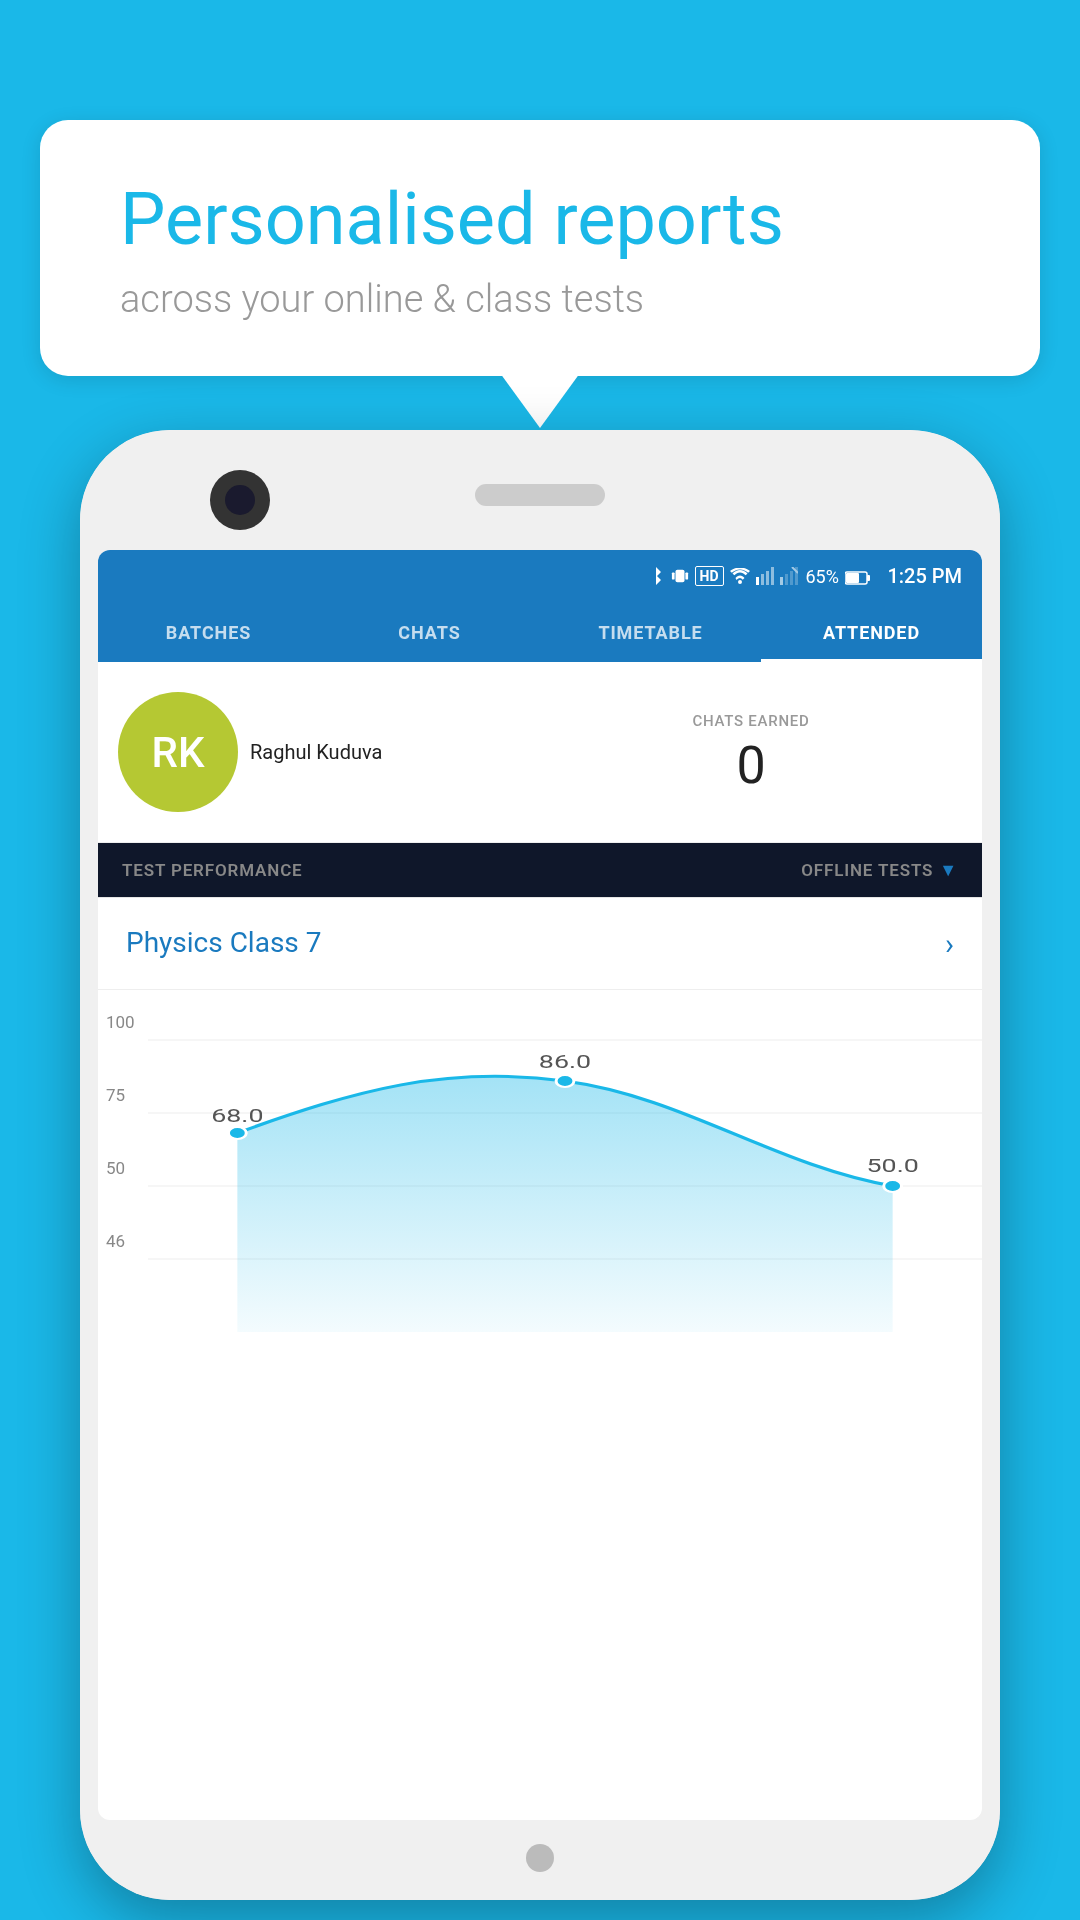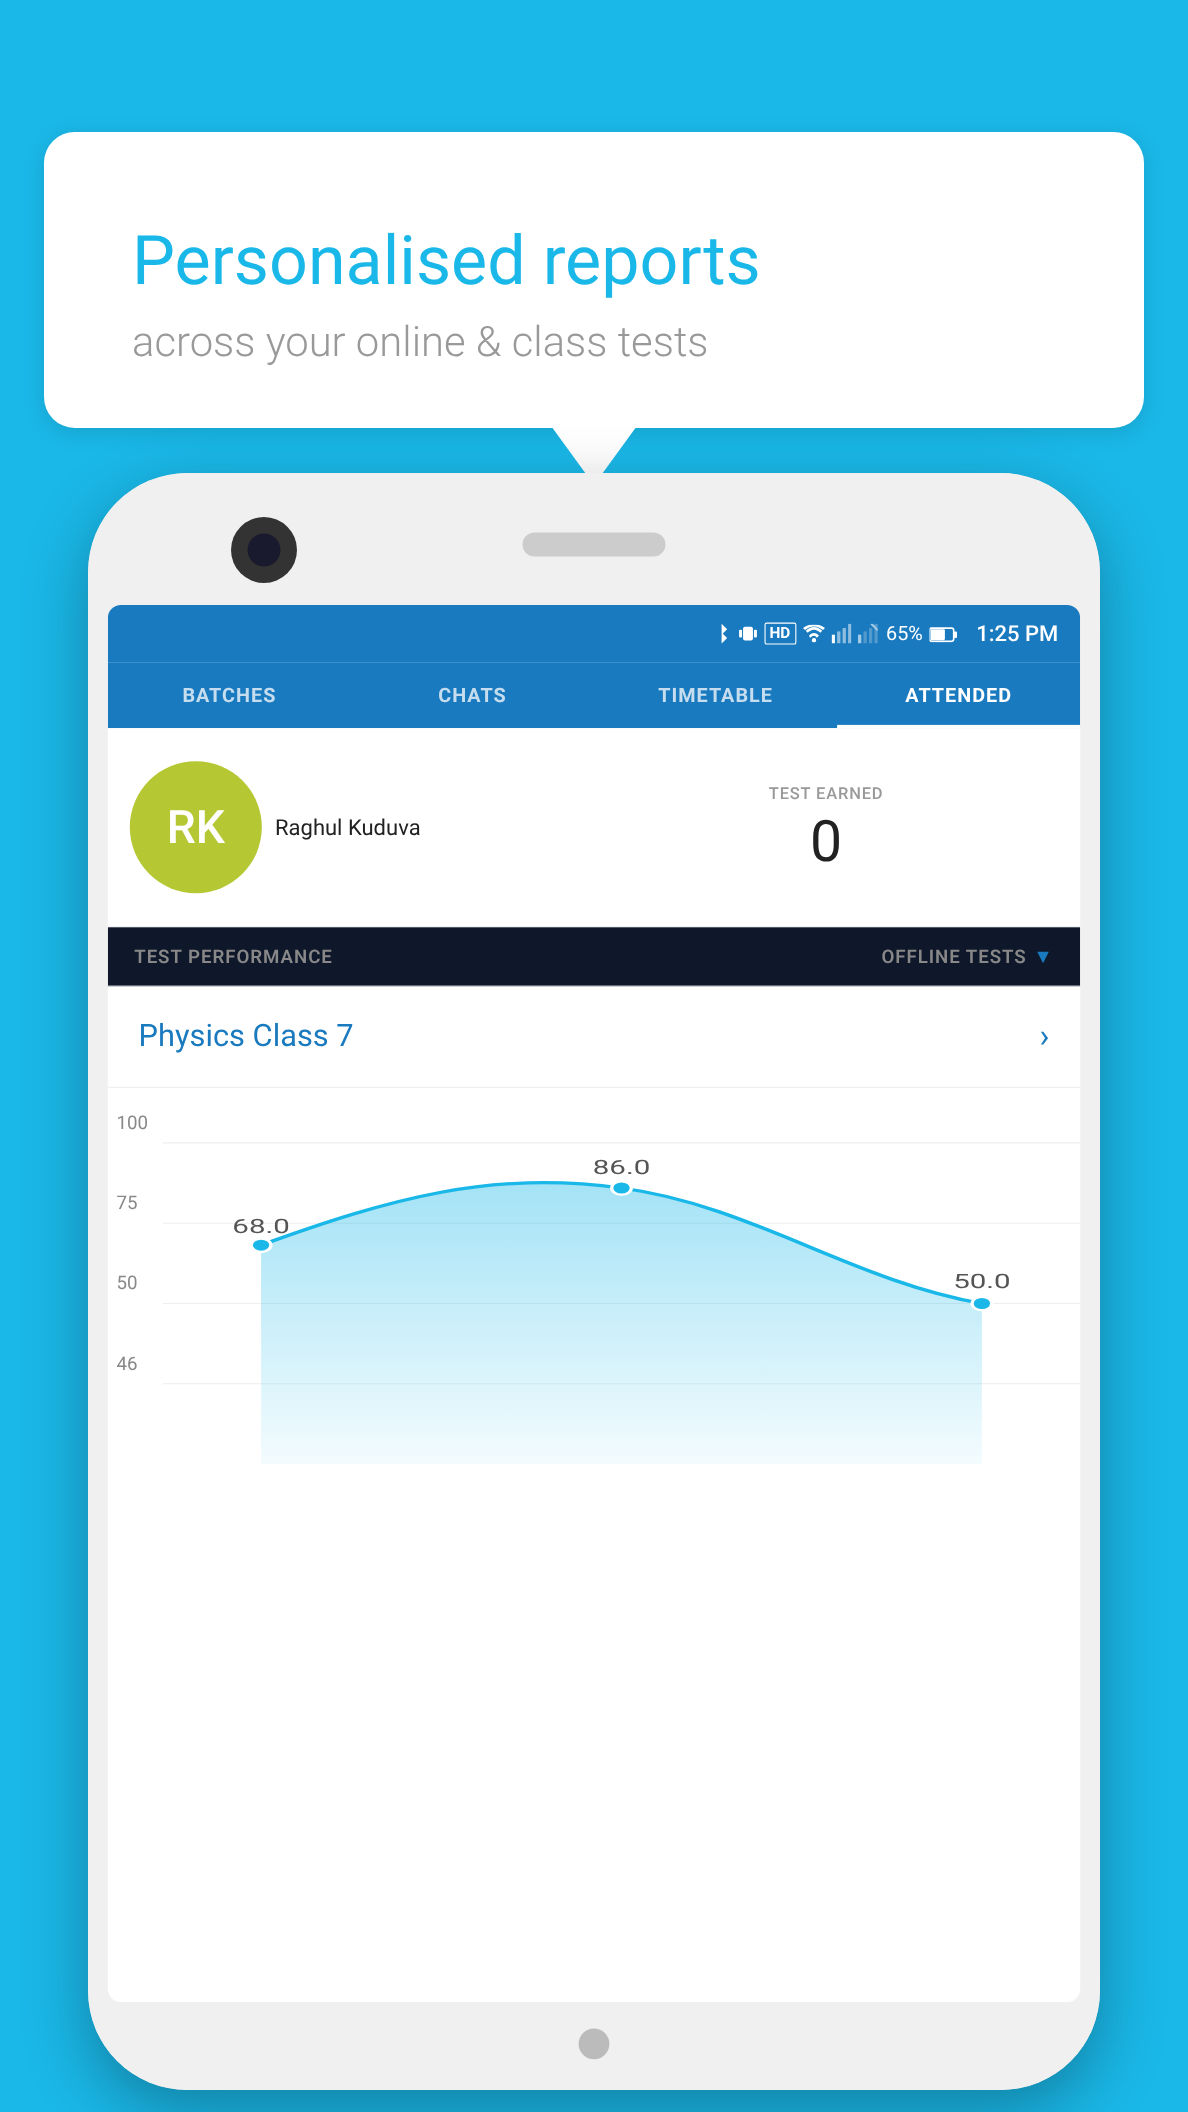--- a/index.html
+++ b/index.html
@@ -29,26 +29,25 @@
       bottom: -52px;
       left: 50%;
       transform: translateX(-50%);
       width: 0;
       height: 0;
       border-left: 40px solid transparent;
       border-right: 40px solid transparent;
       border-top: 55px solid white;
     }
     .bubble-title {
-      font-size: 62px;
+      font-size: 72px;
       font-weight: 400;
       color: #1ab8e8;
       line-height: 1.1;
       margin-bottom: 18px;
-      margin-top: 24px;
     }
     .bubble-subtitle {
       font-size: 38px;
       color: #999;
       font-weight: 300;
     }
 
     
     .phone-outer {
       position: absolute;
@@ -387,21 +386,21 @@
       </div>
 
       <div class="profile-section">
         <div class="avatar-block">
           <div class="avatar-circle">
             <span>RK</span>
           </div>
           <div class="avatar-name">Raghul Kuduva</div>
         </div>
         <div class="stat-block">
-          <div class="stat-label">TEST EARNED</div>
+          <div class="stat-label">CHATS EARNED</div>
           <div class="stat-value">0</div>
         </div>
       </div>
 
       <div class="section-header">
         <div class="section-label">TEST PERFORMANCE</div>
         <div class="section-dropdown">
           <span>OFFLINE TESTS</span>
           <span class="chevron-down">▼</span>
         </div>

